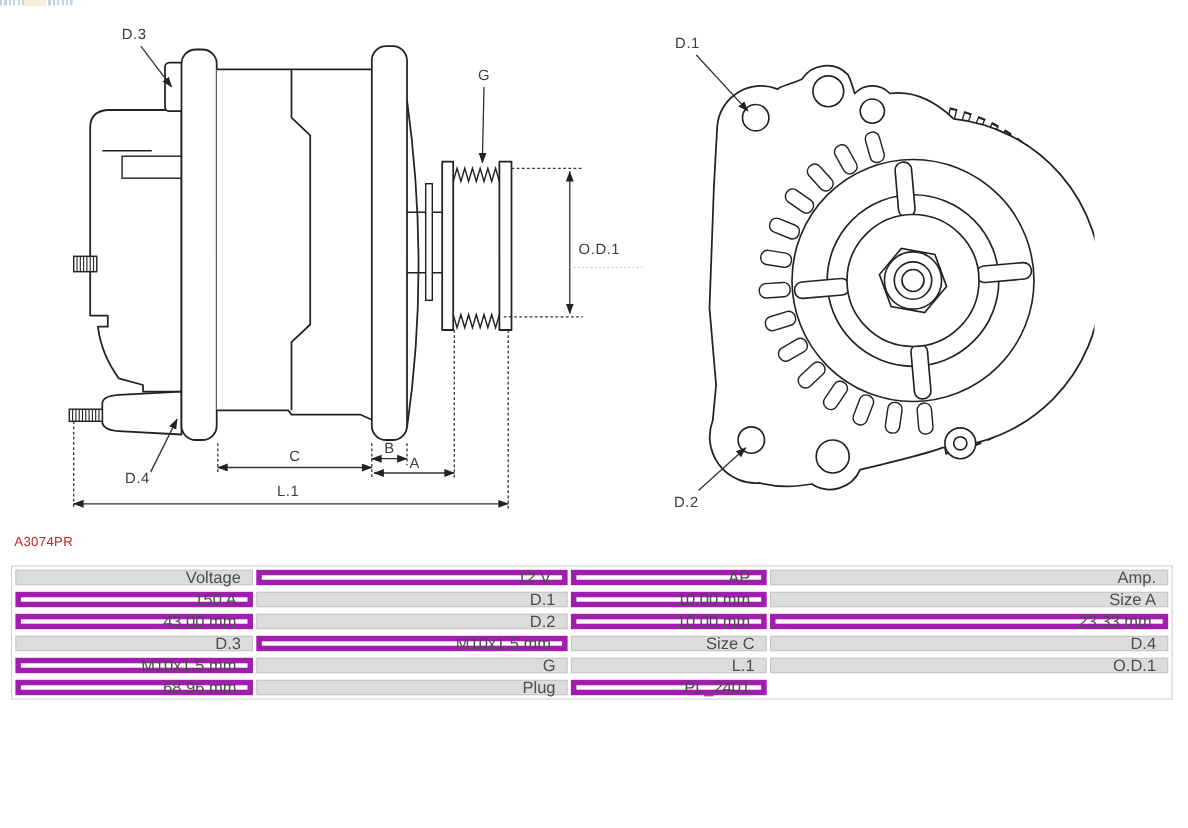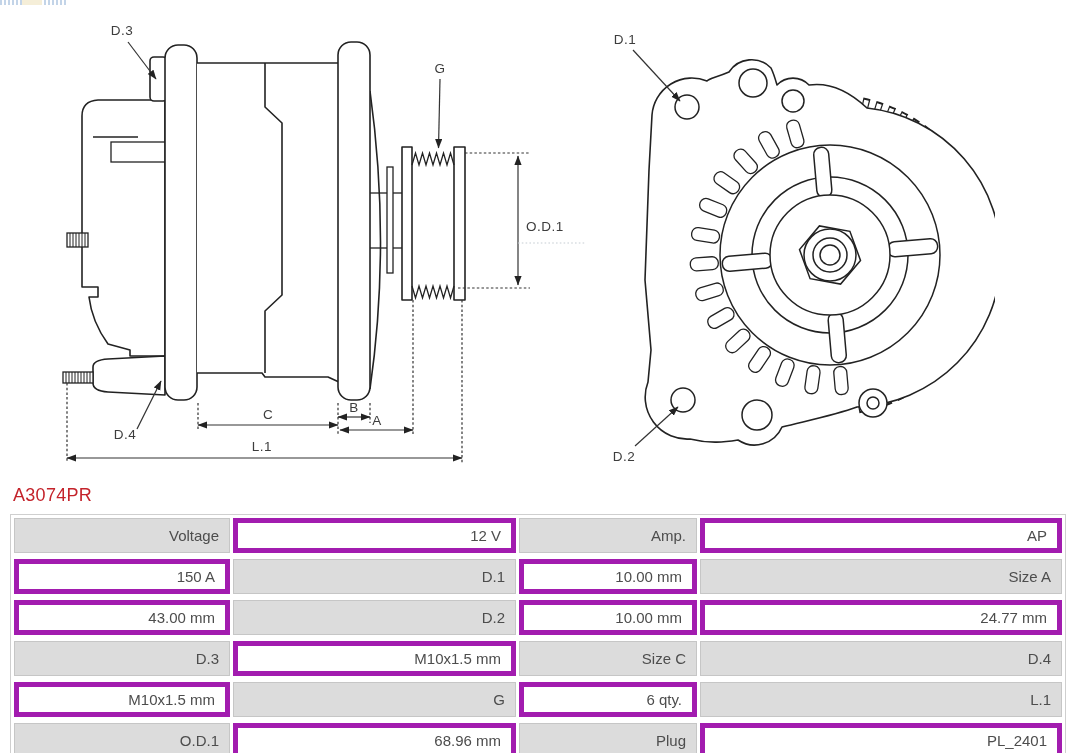--- a/index.html
+++ b/index.html
@@ -10,29 +10,29 @@
   .artifact{position:absolute;left:0;top:0;width:66px;height:5px;
     background:
       linear-gradient(90deg,transparent 0 22px,#f4ecd2 22px 42px,transparent 42px 66px),
       repeating-linear-gradient(90deg,#b9cde4 0 2px,#ffffff 2px 4px);
     opacity:.85;}
 
   .drawing{position:absolute;}
   #side-view{left:40px;top:15px;}
   #front-view{left:595px;top:20px;}
 
-  .part-number{position:absolute;left:13px;top:485px;font-size:18px;
+  .part-number{position:absolute;left:13px;top:485px;font-size:12px;
     color:#c4232b;letter-spacing:.3px;cursor:pointer;}
 
   .spec-table{position:absolute;left:10px;top:514px;width:1056px;
     border:1px solid #cfcfcf;background:#fff;box-sizing:border-box;
     padding:3px;display:grid;
     grid-template-columns:216px 283px 178px 1fr;
     gap:6px 3px;}
-  .cell{height:35px;box-sizing:border-box;display:flex;align-items:center;
+  .cell{height:14px;box-sizing:border-box;display:flex;align-items:center;
     justify-content:flex-end;padding-right:10px;font-size:15px;
     white-space:nowrap;}
   .cell.lbl{background:#dcdcdc;border:1px solid #c6c6c6;color:#4d4d4d;}
   .cell.val{background:#ffffff;border:5px solid #a21caf;color:#4d4d4d;}
 
   svg text{fill:#3d3d3d;font-family:"Liberation Sans","DejaVu Sans",sans-serif;
     font-size:13.5px;letter-spacing:.5px;}
   .outline{stroke:#222;stroke-width:1.6;fill:none;stroke-linejoin:round;}
   .outline-f{stroke:#222;stroke-width:1.6;fill:#fff;stroke-linejoin:round;}
   .detail{stroke:#222;stroke-width:1.3;fill:none;}
@@ -254,41 +254,40 @@
     <line class="dim" x1="40" y1="426" x2="83" y2="387" marker-end="url(#arr2)"></line>
   </g>
 </svg>
 
 <div class="part-number">A3074PR</div>
 
 <div class="spec-table">
 
   <div class="cell lbl">Voltage</div>
   <div class="cell val">12 V</div>
+  <div class="cell val">AP</div>
+
   <div class="cell lbl">Amp.</div>
-
-  <div class="cell val">AP</div>
   <div class="cell val">150 A</div>
   <div class="cell lbl">D.1</div>
   <div class="cell val">10.00 mm</div>
 
   <div class="cell lbl">Size A</div>
   <div class="cell val">43.00 mm</div>
   <div class="cell lbl">D.2</div>
   <div class="cell val">10.00 mm</div>
 
-  <div class="cell val">24.77 mm</div>
+  <div class="cell val">23.33 mm</div>
   <div class="cell lbl">D.3</div>
   <div class="cell val">M10x1.5 mm</div>
 
   <div class="cell lbl">Size C</div>
   <div class="cell lbl">D.4</div>
   <div class="cell val">M10x1.5 mm</div>
 
   <div class="cell lbl">G</div>
-  <div class="cell val">6 qty.</div>
   <div class="cell lbl">L.1</div>
 
   <div class="cell lbl">O.D.1</div>
   <div class="cell val">68.96 mm</div>
   <div class="cell lbl">Plug</div>
   <div class="cell val">PL_2401</div>
 </div>
 
 </body></html>

